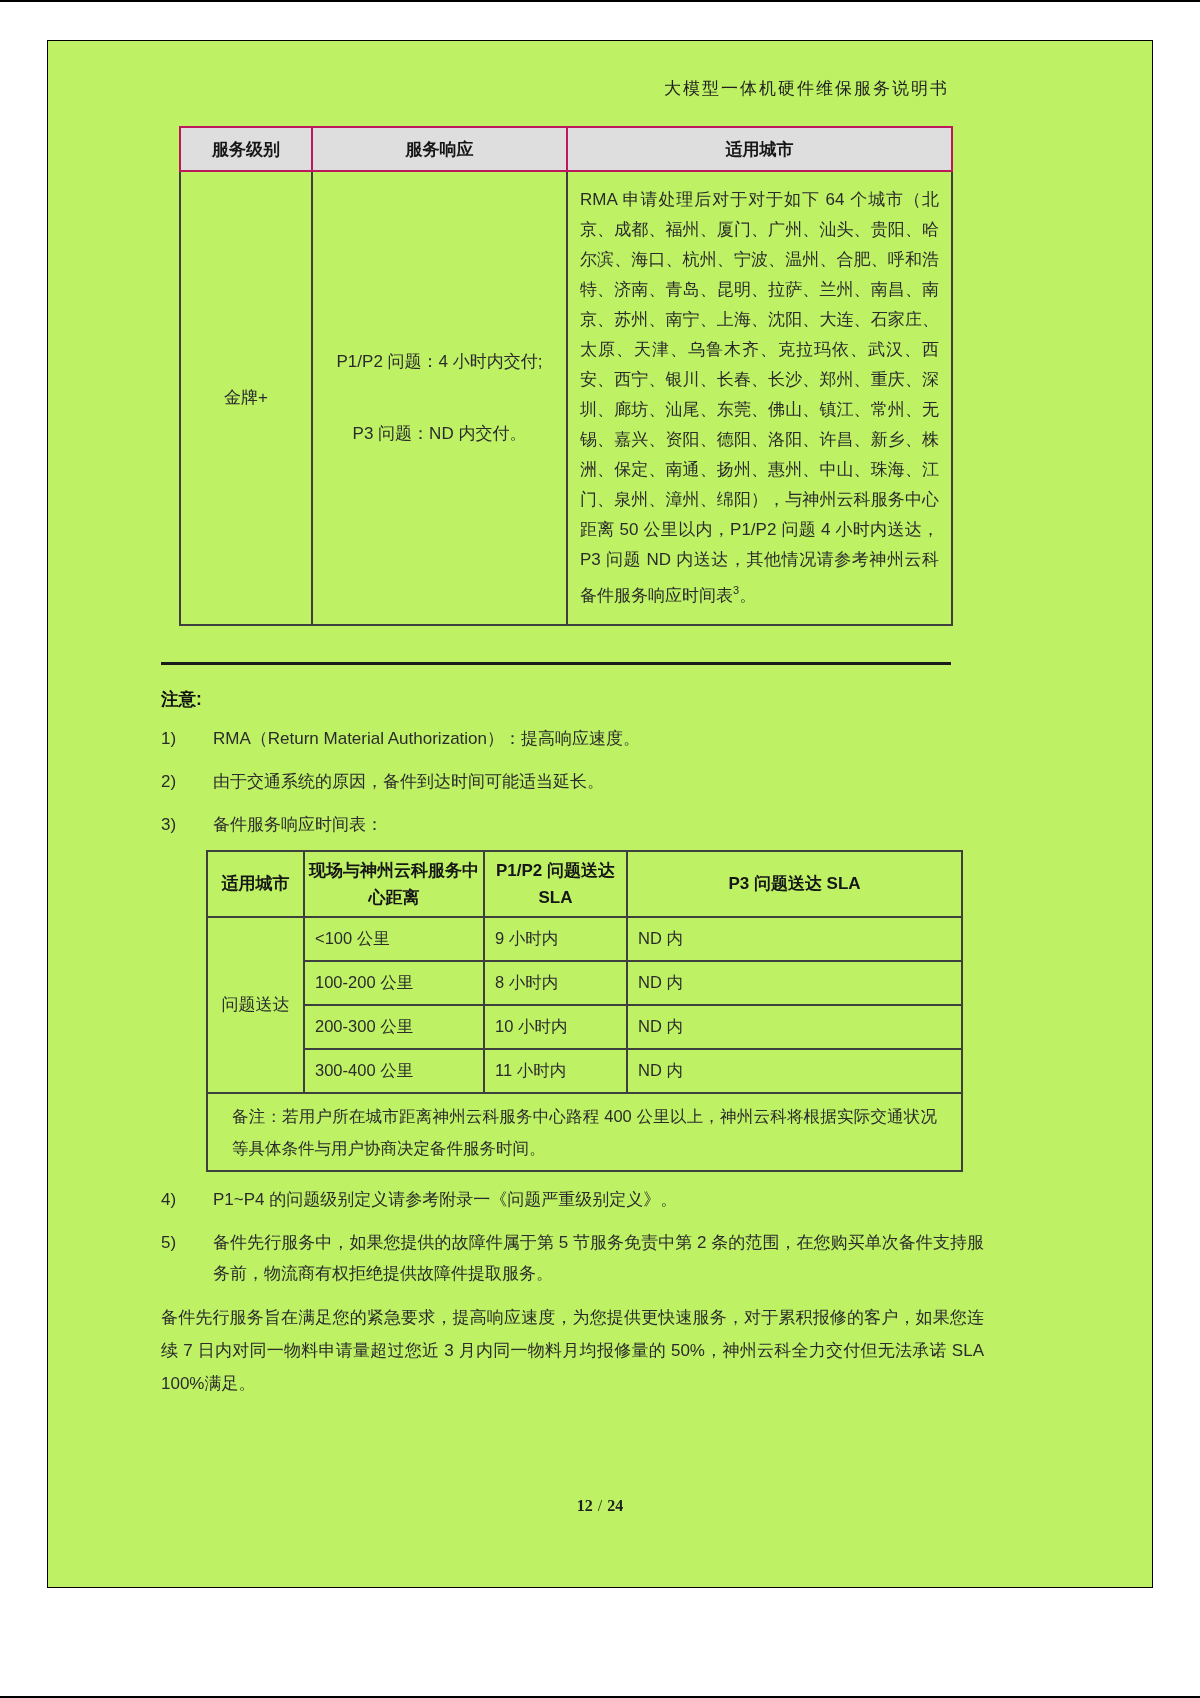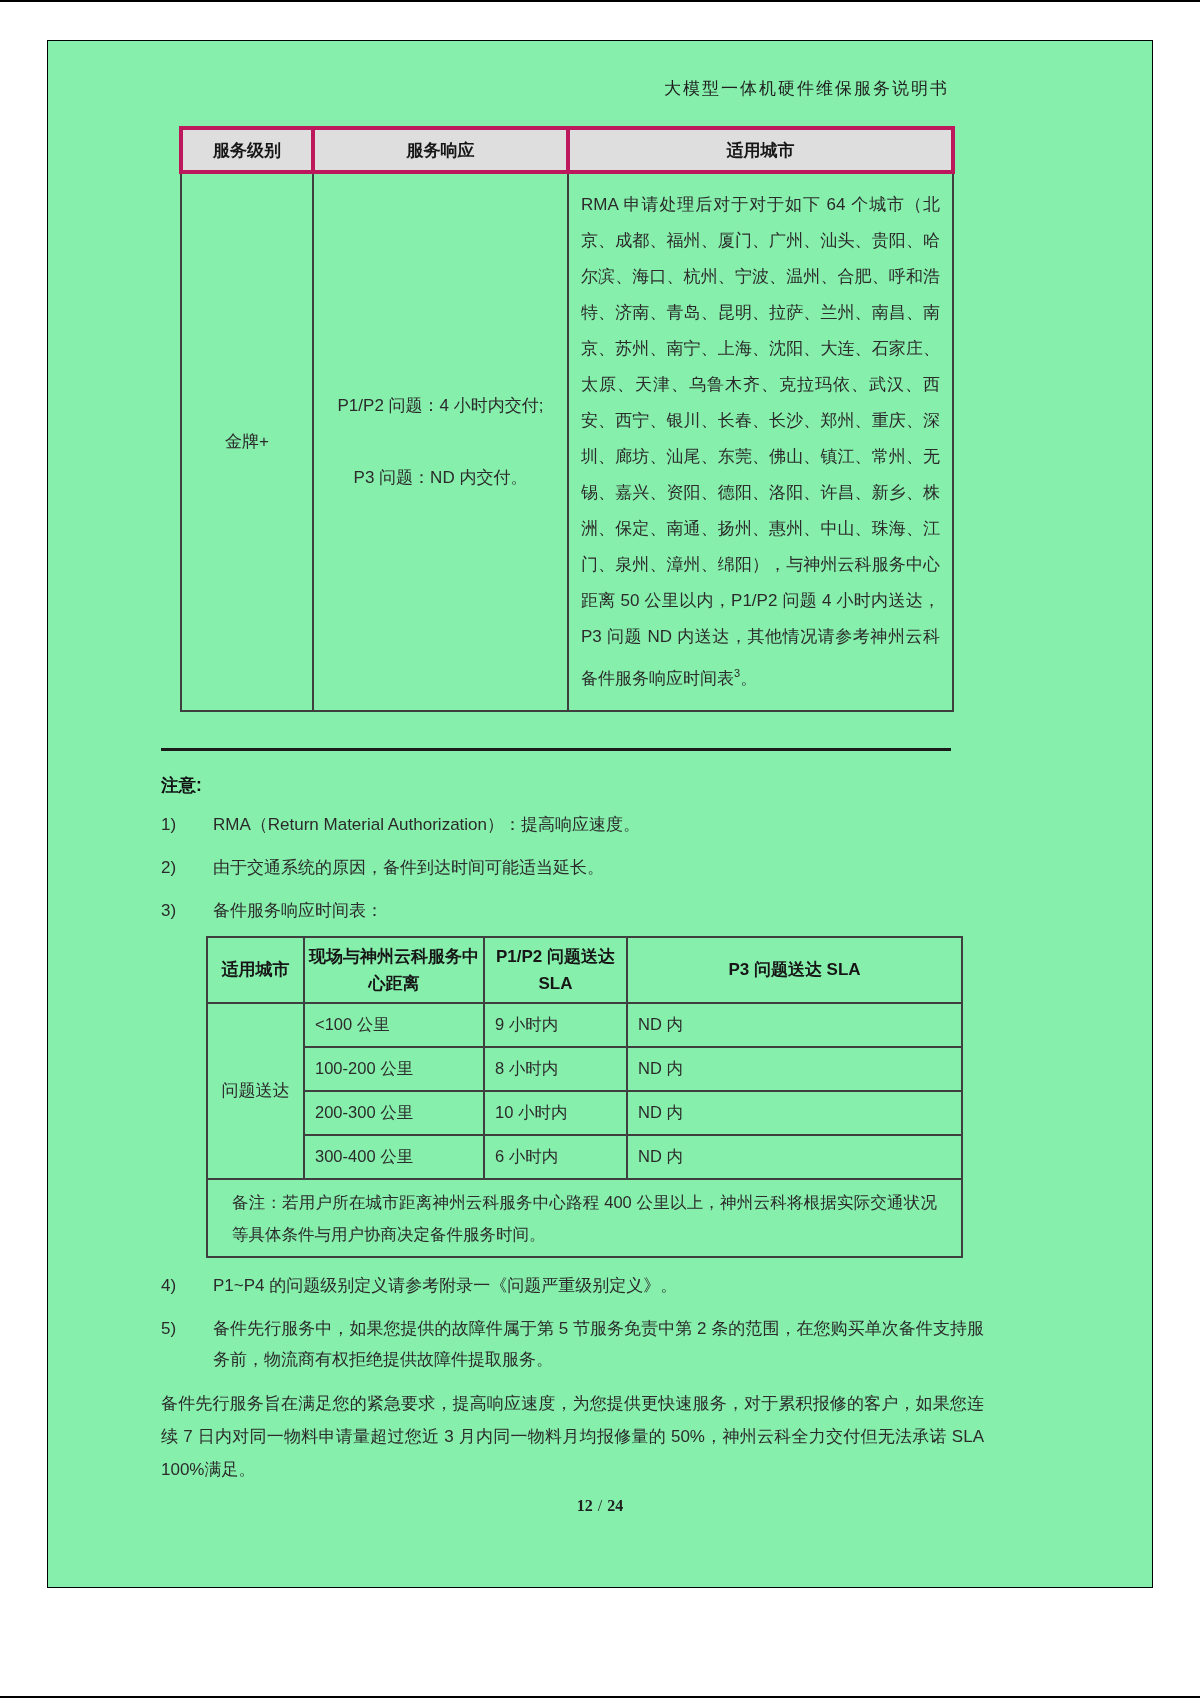--- a/index.html
+++ b/index.html
@@ -5,39 +5,39 @@
   * { box-sizing: border-box; margin: 0; padding: 0; }
   html,body { width:1200px; height:1698px; background:#ffffff;
     font-family:"Liberation Sans","DejaVu Sans",sans-serif; color:#2b2b2b; }
   body { position:relative; overflow:hidden; }
 
   .edge { position:absolute; left:0; right:0; height:2px; background:#000; }
   .edge-top { top:0; }
   .edge-bottom { bottom:0; }
 
   .page-border { position:absolute; left:47px; right:47px; top:40px; bottom:110px;
-    border:1.5px solid #000; background:#86efac; }
+    border:1.5px solid #000; background:#bef264; }
 
   .inner { padding:36px 168px 0 113px; }
 
   .doc-title { font-family:"Liberation Serif","DejaVu Serif",serif;
     font-size:17px; letter-spacing:2px; color:#1f1f1f;
     text-align:right; margin-right:35px; }
 
   
   table { border-collapse:collapse; table-layout:fixed; }
   .t1 { width:772px; margin:26px 0 0 18px; }
-  .t1 th { background:#dedede; border:4px solid #be185d; font-size:17px;
+  .t1 th { background:#dedede; border:2px solid #be185d; font-size:17px;
     font-weight:bold; height:44px; text-align:center; color:#161616; }
   .t1 td { border:2px solid #3f3f3f; font-size:17px; }
   .td-level { text-align:center; vertical-align:middle; }
   .td-response { text-align:center; vertical-align:middle; padding:0 21px; line-height:36px; }
   .td-response .resp2 { margin-top:36px; }
   .td-cities { vertical-align:top; text-align:justify; padding:13px 12px;
-    font-size:16.5px; line-height:36px; }
+    font-size:16.5px; line-height:30px; }
   .td-cities sup { font-size:11px; }
 
   .thick-rule { width:790px; height:3px; background:#1b1b1b; margin-top:36px; }
 
   .notice-title { font-size:17.5px; font-weight:bold; margin-top:22px; color:#111; }
 
   .note-item { display:flex; margin-top:12px; font-size:17px; line-height:31px; }
   .note-num { width:52px; flex:none; }
   .note-text { flex:1; text-align:justify; }
 
@@ -137,21 +137,21 @@
           <td>8 小时内</td>
           <td>ND 内</td>
         </tr>
         <tr>
           <td>200-300 公里</td>
           <td>10 小时内</td>
           <td>ND 内</td>
         </tr>
         <tr>
           <td>300-400 公里</td>
-          <td>6 小时内</td>
+          <td>11 小时内</td>
           <td>ND 内</td>
         </tr>
         <tr>
           <td class="remark" colspan="4">备注：若用户所在城市距离神州云科服务中心路程 400 公里以上，神州云科将根据实际交通状况等具体条件与用户协商决定备件服务时间。</td>
         </tr>
       </tbody>
     </table>
 
     <div class="note-item">
       <span class="note-num">4)</span>

